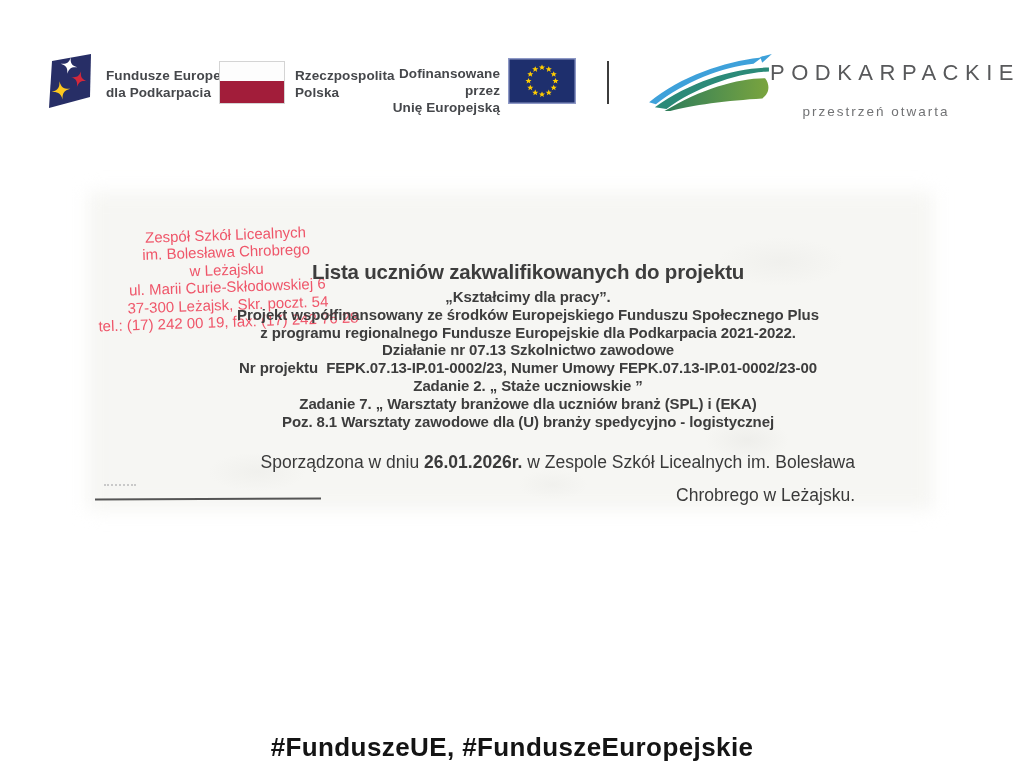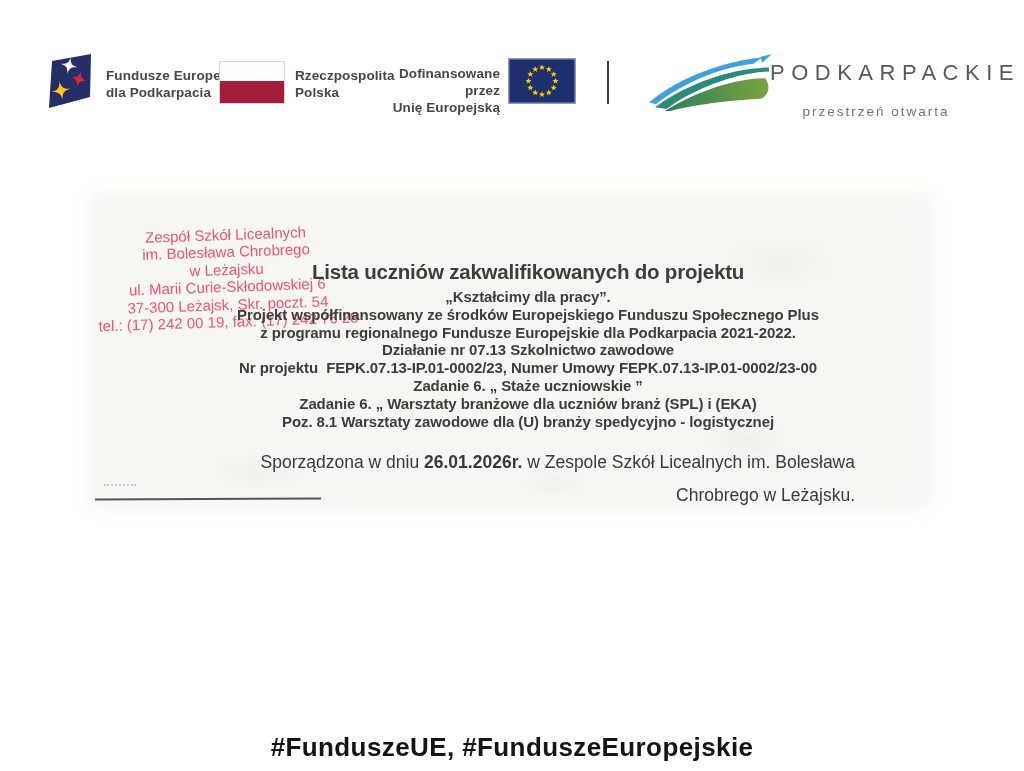--- a/index.html
+++ b/index.html
@@ -145,22 +145,22 @@
     <div>tel.: (17) 242 00 19, fax: (17) 242 76 28</div>
   </div>
 
   <div class="doc-text">
     <div class="doc-title">Lista uczniów zakwalifikowanych do projektu</div>
     <div class="doc-line">„Kształcimy dla pracy”.</div>
     <div class="doc-line">Projekt współfinansowany ze środków Europejskiego Funduszu Społecznego Plus</div>
     <div class="doc-line">z programu regionalnego Fundusze Europejskie dla Podkarpacia 2021-2022.</div>
     <div class="doc-line">Działanie nr 07.13 Szkolnictwo zawodowe</div>
     <div class="doc-line">Nr projektu&nbsp; FEPK.07.13-IP.01-0002/23, Numer Umowy FEPK.07.13-IP.01-0002/23-00</div>
-    <div class="doc-line">Zadanie 6. „ Staże uczniowskie ”</div>
-    <div class="doc-line">Zadanie 6. „ Warsztaty branżowe dla uczniów branż (SPL) i (EKA)</div>
+    <div class="doc-line">Zadanie 2. „ Staże uczniowskie ”</div>
+    <div class="doc-line">Zadanie 7. „ Warsztaty branżowe dla uczniów branż (SPL) i (EKA)</div>
     <div class="doc-line">Poz. 8.1 Warsztaty zawodowe dla (U) branży spedycyjno - logistycznej</div>
   </div>
 
   <div class="prepared">
     <div class="indent">
       <span>Sporządzona w dniu </span><span class="bold-date">26.01.2026r.</span><span> w Zespole Szkół Licealnych im. Bolesława</span>
     </div>
     <div>Chrobrego w Leżajsku.</div>
   </div>
 

